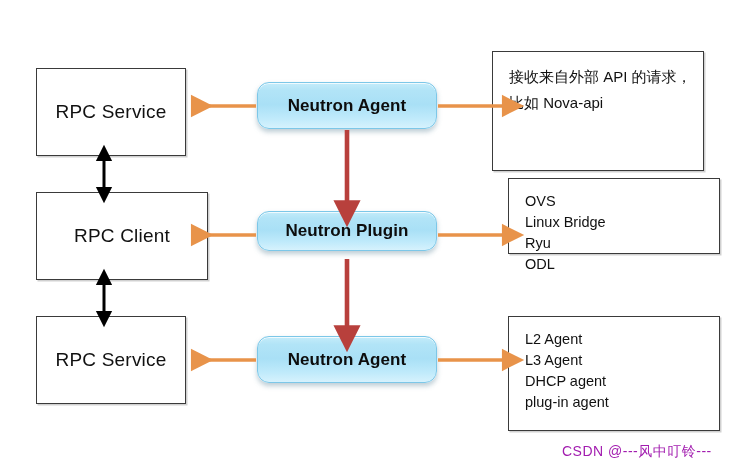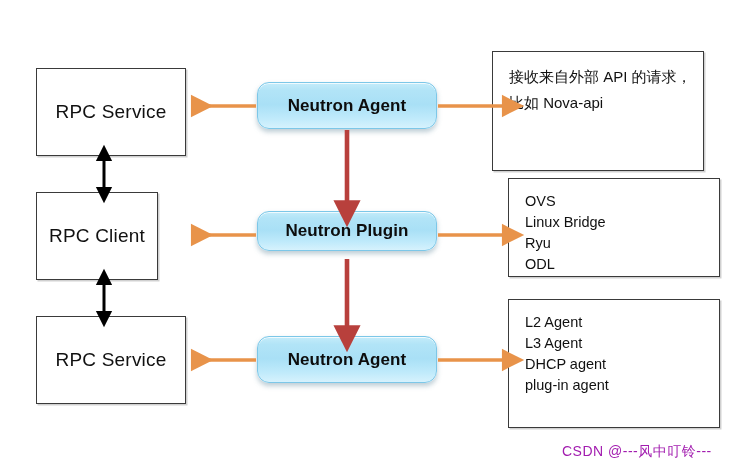--- a/index.html
+++ b/index.html
@@ -107,21 +107,21 @@
 </style>
 </head>
 <body>
 
 <div id="canvas">
 
   <div class="rect-box" style="left:36px; top:68px; width:150px; height:88px;">
     <div class="label">RPC Service</div>
   </div>
 
-  <div class="rect-box" style="left:36px; top:192px; width:122px; height:88px;">
+  <div class="rect-box" style="left:36px; top:192px; width:172px; height:88px;">
     <div class="label">RPC Client</div>
   </div>
 
   <div class="rect-box" style="left:36px; top:316px; width:150px; height:88px;">
     <div class="label">RPC Service</div>
   </div>
 
   <div class="blue-box" style="left:257px; top:82px; width:180px; height:47px;">
     <div class="label">Neutron Agent</div>
   </div>
@@ -132,28 +132,28 @@
 
   <div class="blue-box" style="left:257px; top:336px; width:180px; height:47px;padding-left:15px;">
     <div class="label">Neutron Agent</div>
   </div>
 
   <div class="note-box" style="left:492px; top:51px; width:212px; height:120px;">
     <div class="note-line cjk">接收来自外部 API 的请求，</div>
     <div class="note-line cjk">比如 Nova-api</div>
   </div>
 
-  <div class="note-box" style="left:508px; top:178px; width:212px; height:99px;">
+  <div class="note-box" style="left:508px; top:178px; width:212px; height:76px;">
     <div class="note-line">OVS</div>
     <div class="note-line">Linux Bridge</div>
     <div class="note-line">Ryu</div>
     <div class="note-line">ODL</div>
   </div>
 
-  <div class="note-box" style="left:508px; top:299px; width:212px; height:129px;">
+  <div class="note-box" style="left:508px; top:316px; width:212px; height:115px;">
     <div class="note-line">L2 Agent</div>
     <div class="note-line">L3 Agent</div>
     <div class="note-line">DHCP agent</div>
     <div class="note-line">plug-in agent</div>
   </div>
 
   <svg id="arrows" viewBox="0 0 754 475">
     <defs>
       <marker id="orangeHeadL" markerWidth="7" markerHeight="7" refX="6.2" refY="3.5" orient="auto" markerUnits="strokeWidth">
         <path d="M6.5,0.4 L6.5,6.6 L0.3,3.5 Z" fill="#e8934a"></path>

